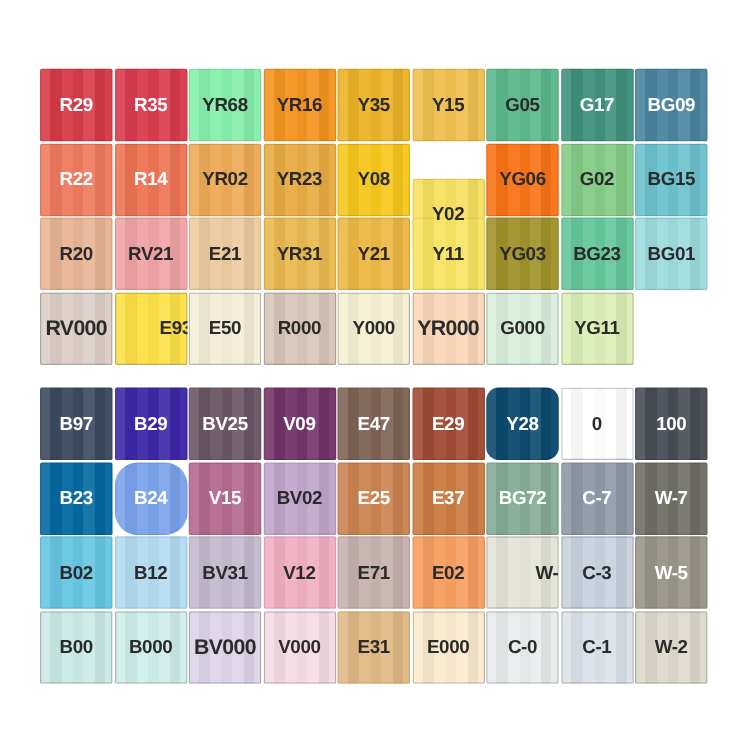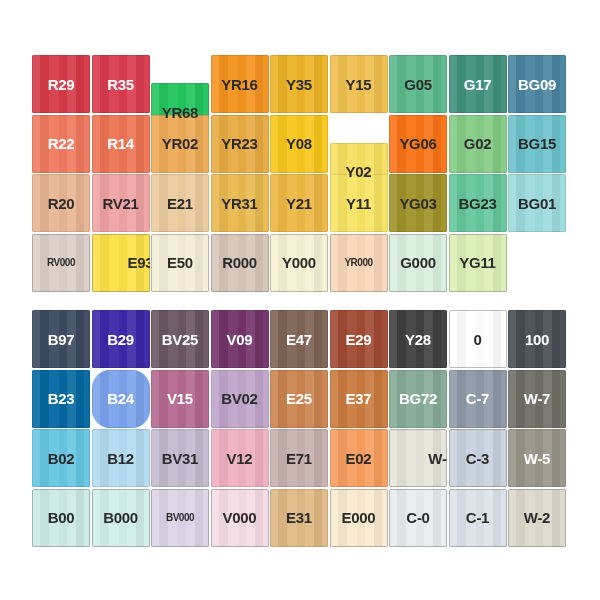--- a/index.html
+++ b/index.html
@@ -81,40 +81,40 @@
   .swatch .code {
     position: relative;
     z-index: 3;
     font-family: "Liberation Sans", sans-serif;
     font-weight: bold;
     font-size: 15px;
     letter-spacing: -0.3px;
     line-height: 1;
     white-space: nowrap;
   }
-  .swatch .code.small { font-size: 10px; letter-spacing: -0.5px; }
+  .swatch .code.small { font-size: 17px; letter-spacing: -0.5px; }
   .swatch .code.dark  { color: #2b2b2b; }
   .swatch .code.light { color: #ffffff; }
 </style>
 </head>
 <body>
 
 <div id="chart-root">
   <div class="block" id="block-warm">
       <div class="swatch" style="background-color: rgb(214, 58, 71);">
         <span class="bands"></span>
         <span class="edge"></span>
         <span class="code light">R29</span>
       </div>
       <div class="swatch" style="background-color: rgb(217, 59, 78);">
         <span class="bands"></span>
         <span class="edge"></span>
         <span class="code light">R35</span>
       </div>
-      <div class="swatch" style="background-color: #22c55e; margin-top: 28px;">
+      <div class="swatch" style="background-color: #86efac;">
         <span class="bands"></span>
         <span class="edge"></span>
         <span class="code dark">YR68</span>
       </div>
       <div class="swatch" style="background-color: rgb(244, 148, 31);">
         <span class="bands"></span>
         <span class="edge"></span>
         <span class="code dark">YR16</span>
       </div>
       <div class="swatch" style="background-color: rgb(237, 179, 39);">
@@ -297,21 +297,21 @@
       <div class="swatch" style="background-color: rgb(126, 99, 84);">
         <span class="bands"></span>
         <span class="edge"></span>
         <span class="code light">E47</span>
       </div>
       <div class="swatch" style="background-color: rgb(161, 74, 51);">
         <span class="bands"></span>
         <span class="edge"></span>
         <span class="code light">E29</span>
       </div>
-      <div class="swatch" style="background-color: #404040;">
+      <div class="swatch" style="background-color: #0c4a6e; border-radius: 10px;">
         <span class="bands"></span>
         <span class="edge"></span>
         <span class="code light">Y28</span>
       </div>
       <div class="swatch pale" style="background-color: rgb(255, 255, 255);">
         <span class="bands"></span>
         <span class="edge"></span>
         <span class="code dark">0</span>
       </div>
       <div class="swatch" style="background-color: rgb(71, 77, 84);">

